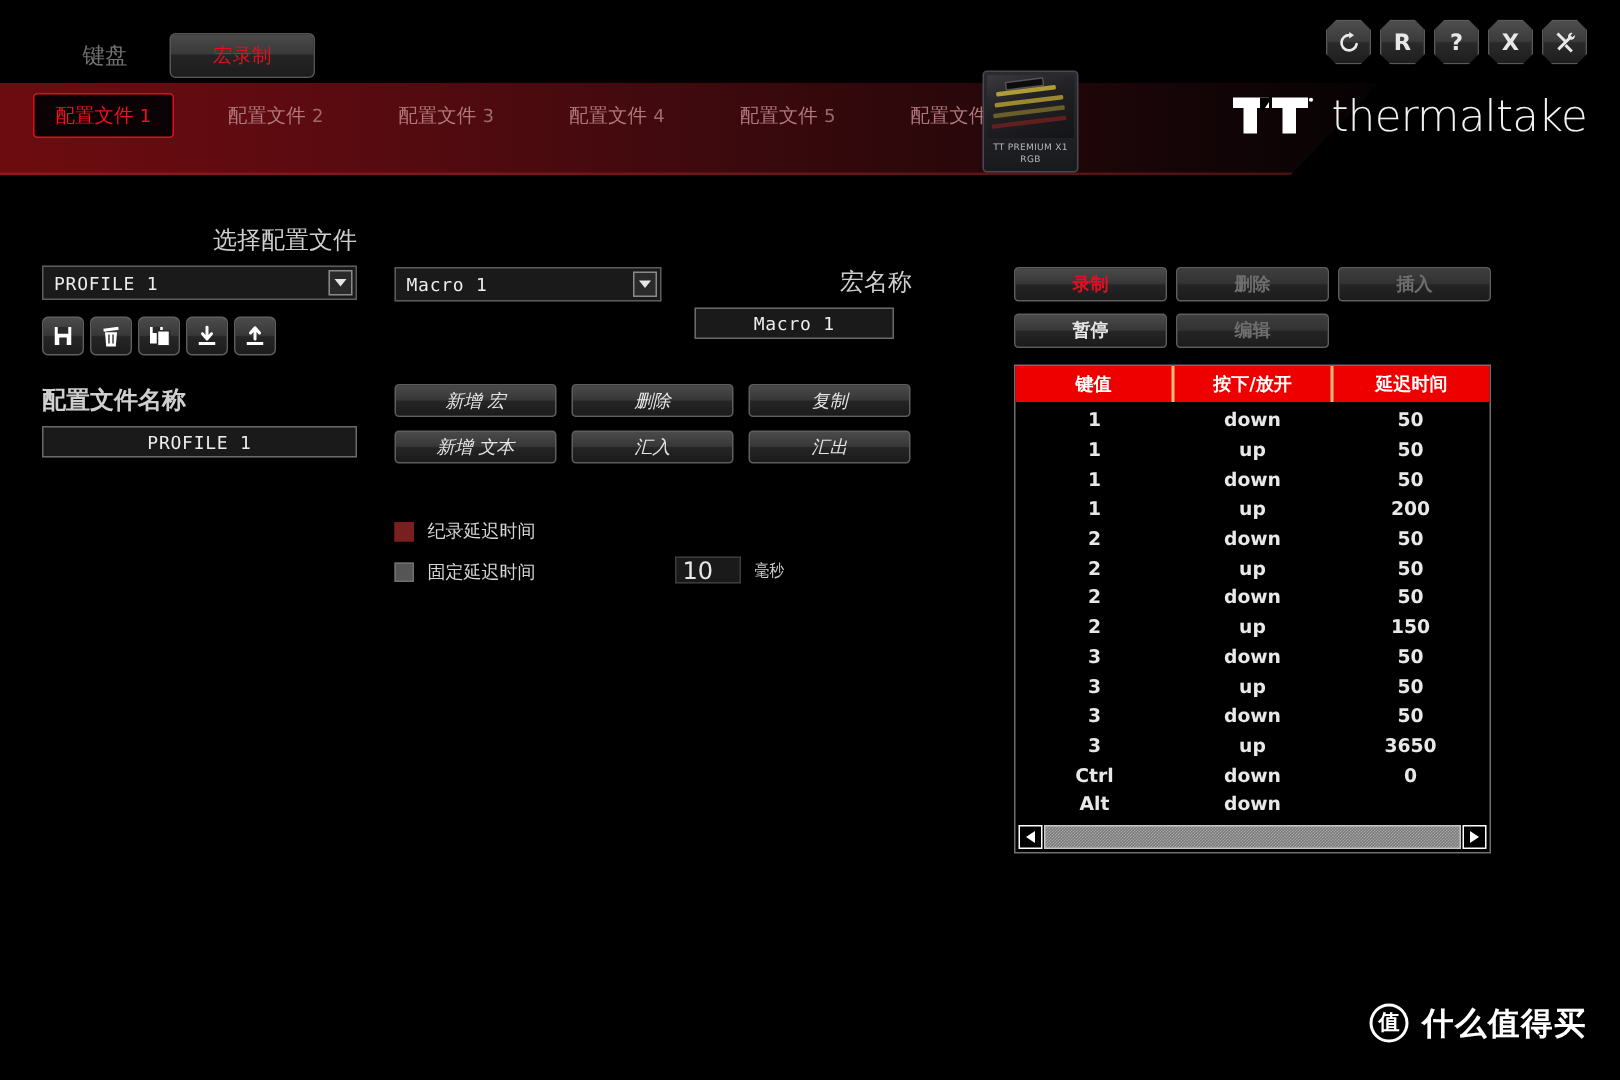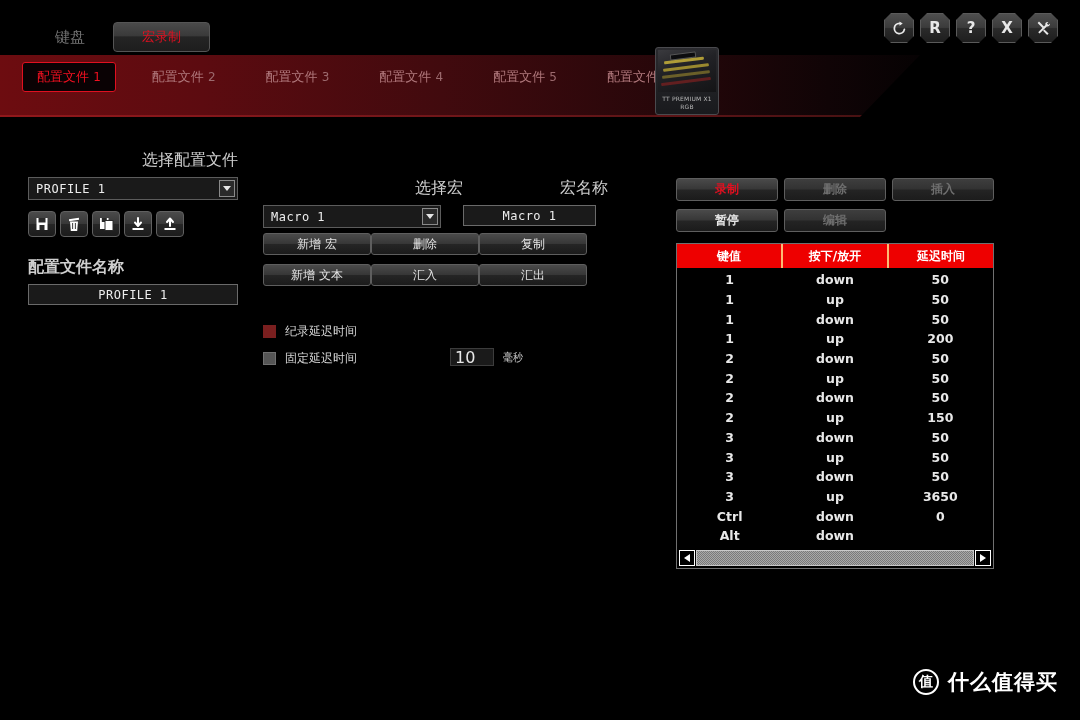--- a/index.html
+++ b/index.html
@@ -122,21 +122,21 @@
     position: relative; height: 23px; background: #1a1a1a; border: 1px solid #5c5c5c;
     display: flex; align-items: center; width: 178px;
   }
   .macro-select .val { font-family: "DejaVu Sans Mono","Liberation Mono",monospace; font-size: 12px; color: #ededed; padding-left: 7px; letter-spacing: .5px; }
   .macro-name {
     height: 21px; width: 133px; background: #1a1a1a; border: 1px solid #6a6a6a;
     display: flex; align-items: center; justify-content: center;
     font-family: "DejaVu Sans Mono","Liberation Mono",monospace; font-size: 12px; color: #ededed; letter-spacing: .5px;
   }
 
-  .btn-grid { margin-top: 5px; display: grid; grid-template-columns: repeat(3, 108px); gap: 9px 0; }
+  .btn-grid { margin-top: 30px; display: grid; grid-template-columns: repeat(3, 108px); gap: 9px 10px; font-style: italic; }
   .gbtn {
     height: 22px;
     background: linear-gradient(to bottom, #4a4a4a 0%, #373737 48%, #252525 52%, #1b1b1b 100%);
     border: 1px solid #5e5e5e; border-radius: 3px;
     display: flex; align-items: center; justify-content: center;
     font-size: 12px; color: #e6e6e6;
   }
 
   .checks { margin-top: 32px; }
   .chkrow { display: flex; align-items: center; height: 27px; position: relative; }
@@ -276,20 +276,31 @@
       <div class="row k2"></div>
       <div class="row k3"></div>
       <div class="row k4"></div>
     </div>
     <div class="cap">
       <div>TT PREMIUM X1</div>
       <div>RGB</div>
     </div>
   </div>
 
+  <div class="brand">
+    <div class="mark">
+      <svg width="56" height="32" viewBox="0 0 56 32">
+        <path d="M2 4 L26 4 L26 11 L18 11 L18 28 L9 28 L9 11 L2 11 Z" fill="#ffffff"></path>
+        <path d="M28 4 L52 4 L52 11 L44 11 L44 28 L35 28 L35 11 L28 11 Z" fill="#ffffff"></path>
+        <path d="M20 4 L28 4 L22 13 L20 13 Z" fill="#000000"></path>
+        <circle cx="54" cy="5.5" r="1.4" fill="#ffffff"></circle>
+      </svg>
+    </div>
+    <div class="word">thermaltake</div>
+  </div>
 
   <div class="panel-left">
     <div class="flabel">选择配置文件</div>
     <div class="select-box">
       <span class="val">PROFILE 1</span>
       <span class="arrow">
           <i class="caret"></i>
         </span>
     </div>
 
@@ -330,21 +341,20 @@
       </div>
     </div>
 
     <div class="name-label">配置文件名称</div>
     <div class="name-field">PROFILE 1</div>
   </div>
 
   <div class="panel-mid">
     <div class="mid-cols">
       <div class="mid-col-a">
-        <div class="flabel">选择宏</div>
         <div class="macro-select">
           <span class="val">Macro 1</span>
           <span class="arrow" style="position:absolute;right:2px;top:2px;width:16px;height:17px;background:#2a2a2a;border:1px solid #8a8a8a;display:flex;align-items:center;justify-content:center;">
               <i class="caret"></i>
             </span>
         </div>
       </div>
       <div class="mid-col-b">
         <div class="flabel">宏名称</div>
         <div class="macro-name">Macro 1</div>

